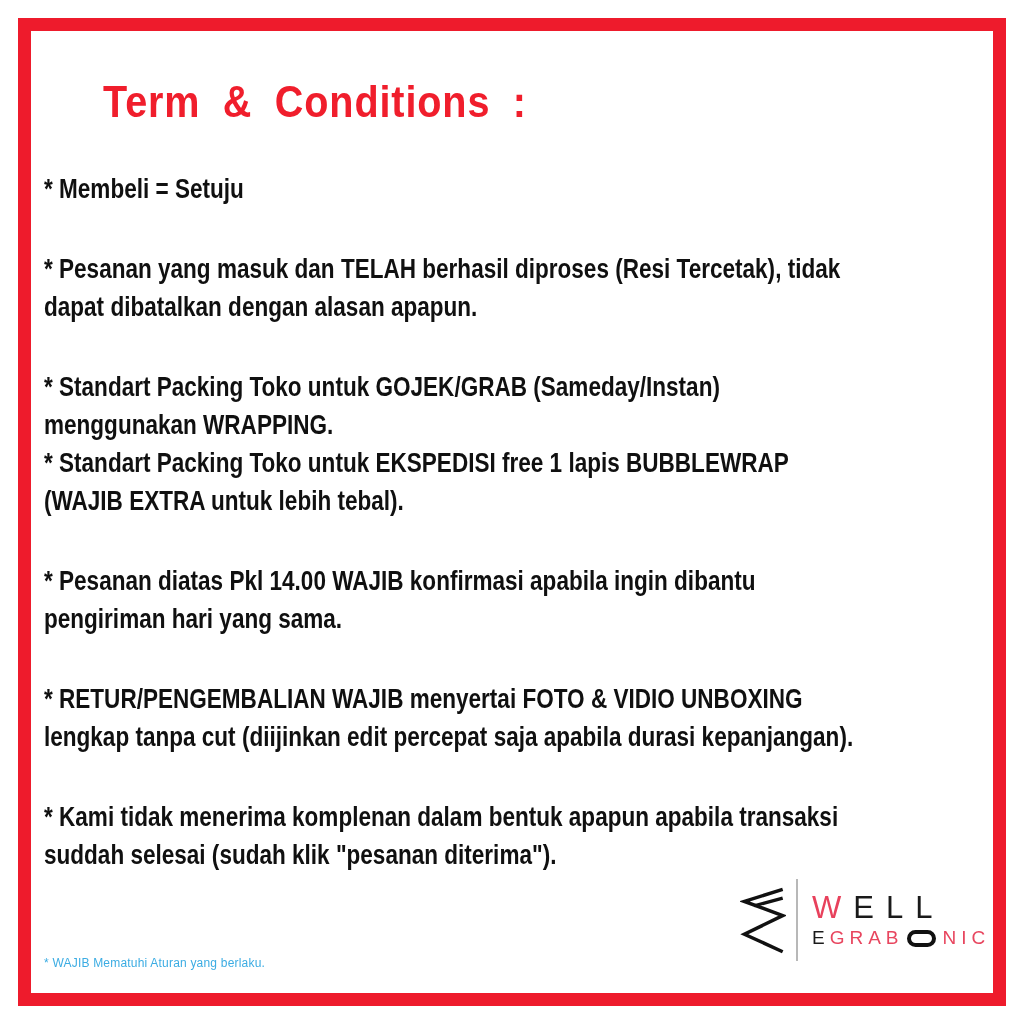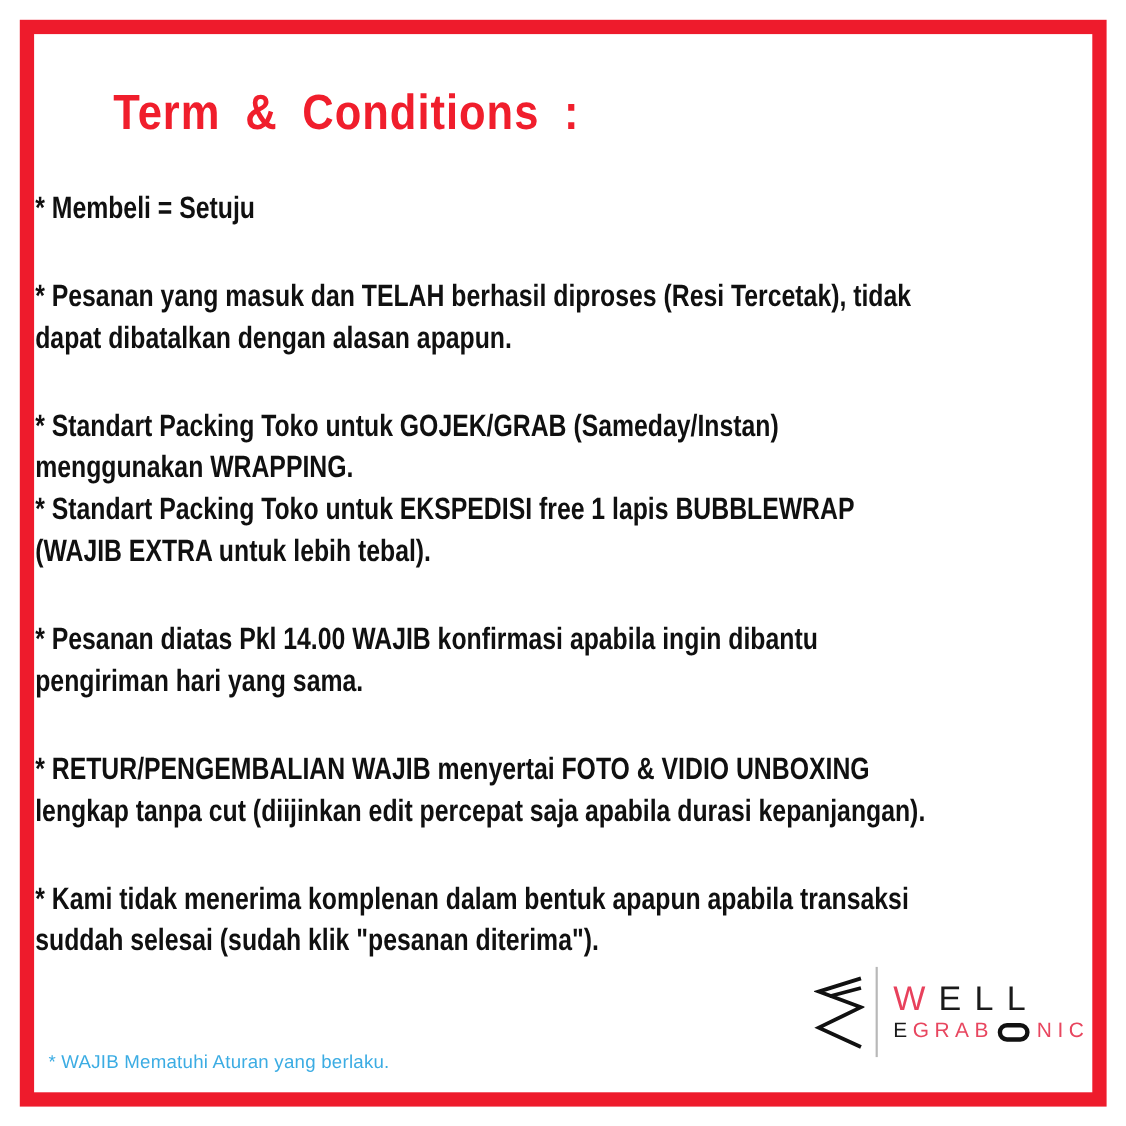--- a/index.html
+++ b/index.html
@@ -31,41 +31,41 @@
     font-weight: 700;
     color: #f01e2c;
     letter-spacing: 1px;
     word-spacing: 12px;
     transform: scaleX(0.88);
     transform-origin: 0 0;
     white-space: nowrap;
   }
   .terms {
     position: absolute;
-    left: 32px;
+    left: 44px;
     top: 170px;
     width: 950px;
   }
   .term {
     width: 1175px;
     transform: scaleX(0.805);
     transform-origin: 0 0;
     margin: 0 0 42px 0;
     font-size: 28px;
     font-weight: 700;
     line-height: 38px;
     color: #101010;
     white-space: pre-line;
     letter-spacing: 0;
   }
   .footnote {
     position: absolute;
     left: 44px;
     top: 956px;
-    font-size: 17px;
+    font-size: 12px;
     font-weight: 400;
     color: #3bace3;
     letter-spacing: 0.2px;
   }
   .logo {
     position: absolute;
     left: 740px;
     top: 874px;
     height: 92px;
     display: flex;

